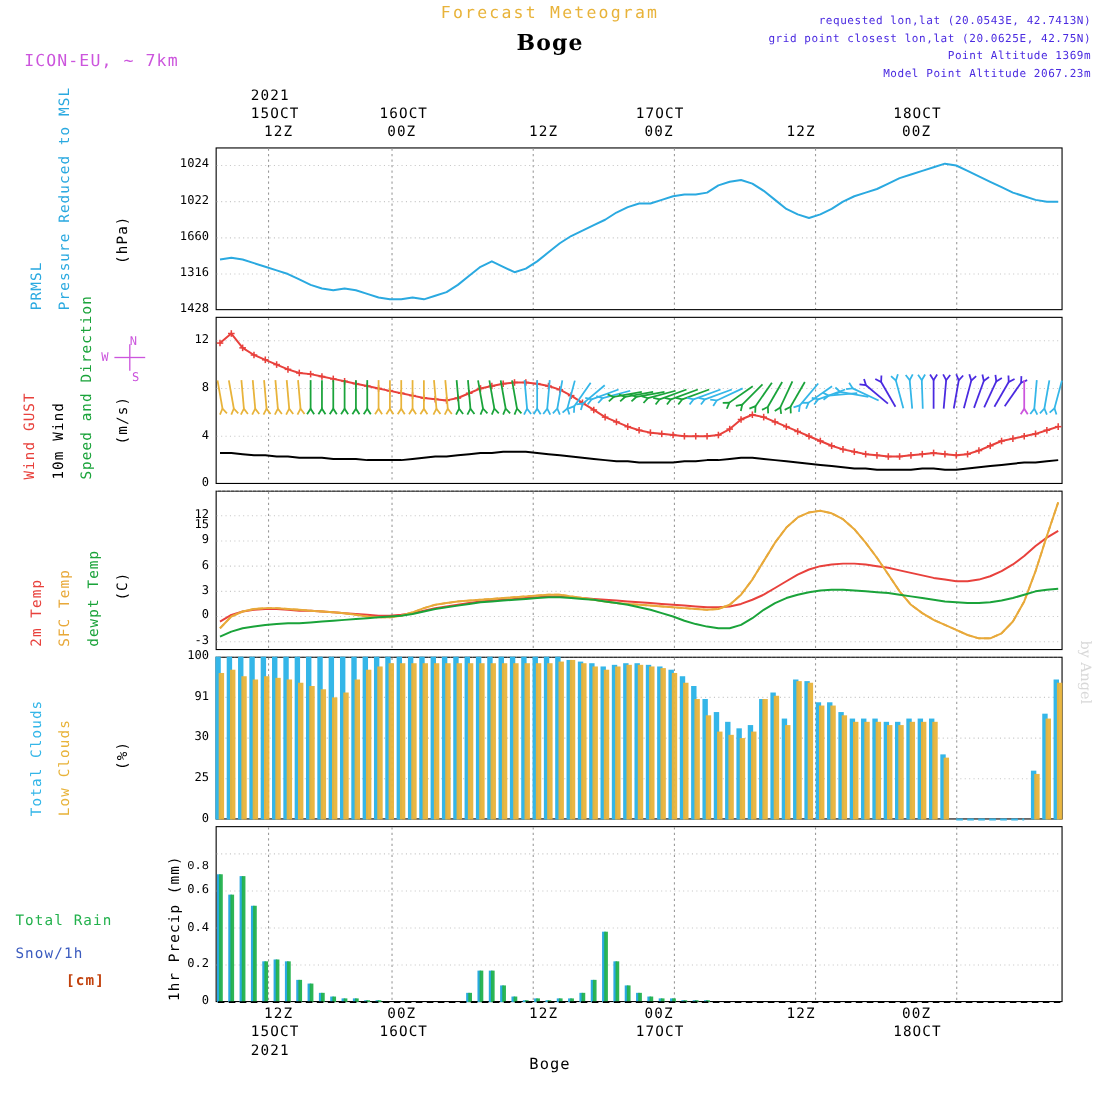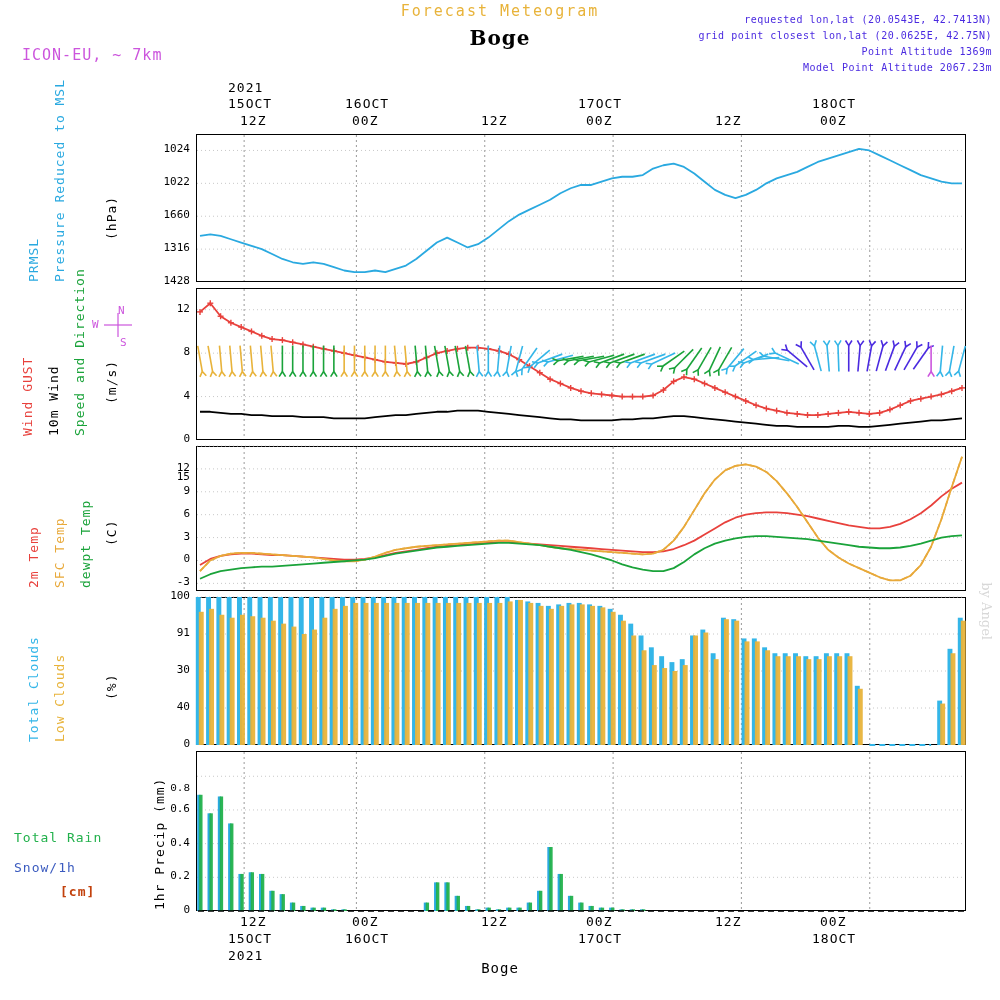--- a/index.html
+++ b/index.html
@@ -792,21 +792,21 @@
     <div class="ylab" style="left: 124px; width: 66px; top: 345.143px;">8</div>
     <div class="ylab" style="left: 124px; width: 66px; top: 301.714px;">12</div>
     <div class="ylab" style="left: 124px; width: 66px; top: 575.368px;">-3</div>
     <div class="ylab" style="left: 124px; width: 66px; top: 552.474px;">0</div>
     <div class="ylab" style="left: 124px; width: 66px; top: 529.579px;">3</div>
     <div class="ylab" style="left: 124px; width: 66px; top: 506.684px;">6</div>
     <div class="ylab" style="left: 124px; width: 66px; top: 483.789px;">9</div>
     <div class="ylab" style="left: 124px; width: 66px; top: 460.895px;">12</div>
     <div class="ylab" style="left: 124px; width: 66px; top: 438px; margin-top: 32px;">15</div>
     <div class="ylab" style="left: 124px; width: 66px; top: 737px;">0</div>
-    <div class="ylab" style="left: 124px; width: 66px; top: 700px;">40</div>
+    <div class="ylab" style="left: 124px; width: 66px; top: 700px;">25</div>
     <div class="ylab" style="left: 124px; width: 66px; top: 663px;">30</div>
     <div class="ylab" style="left: 124px; width: 66px; top: 626px;">91</div>
     <div class="ylab" style="left: 124px; width: 66px; top: 589px;">100</div>
     <div class="ylab" style="left: 124px; width: 66px; top: 903px;">0</div>
     <div class="ylab" style="left: 124px; width: 66px; top: 869.316px;">0.2</div>
     <div class="ylab" style="left: 124px; width: 66px; top: 835.632px;">0.4</div>
     <div class="ylab" style="left: 124px; width: 66px; top: 801.947px;">0.6</div>
     <div class="ylab" style="left: 124px; width: 66px; top: 782px; font-family: Liberation Mono, monospace;">0.8</div>
   </div>
 

